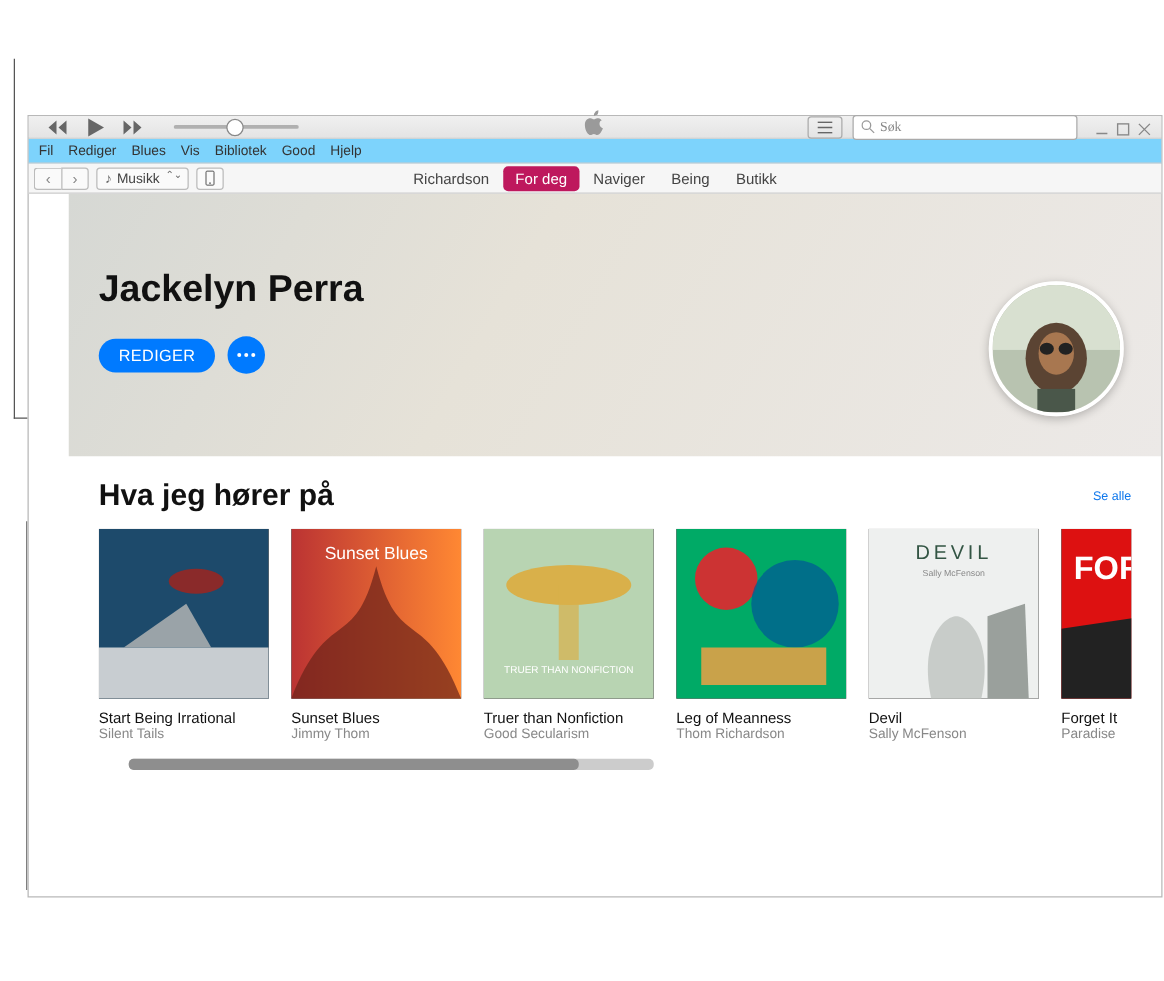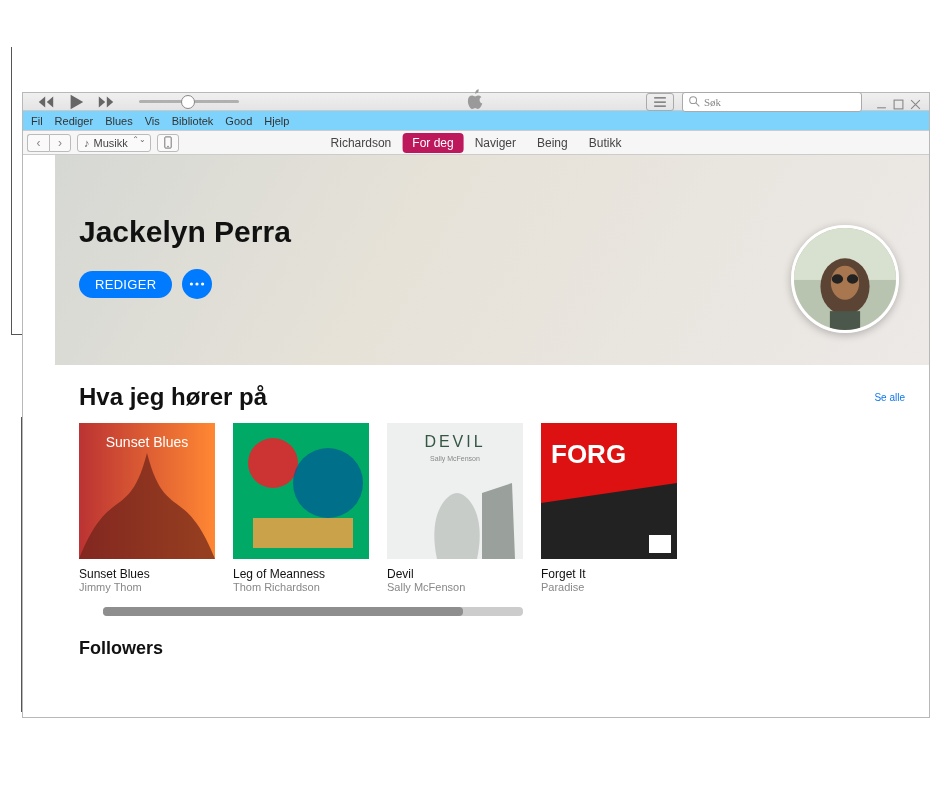--- a/index.html
+++ b/index.html
@@ -322,39 +322,63 @@
       </div>
     </div>
 
     <div class="section">
       <div class="sec-head">
         <div class="sec-title">Hva jeg hører på</div>
         <div class="see-all">Se alle</div>
       </div>
       <div class="tiles">
 
+        <div class="tile">
+          <div class="art">
+                <svg viewBox="0 0 136 136">
+                  <rect width="136" height="136" fill="#1d4a6b"></rect>
+                  <rect x="0" y="95" width="136" height="41" fill="#c8cdd1"></rect>
+                  <polygon points="20,95 70,60 90,95" fill="#9aa3a8"></polygon>
+                  <ellipse cx="78" cy="42" rx="22" ry="10" fill="#8a2a2a"></ellipse>
+                </svg>
+              </div>
+          <div class="t1">Start Being Irrational</div>
+          <div class="t2">Silent Tails</div>
+        </div>
 
         <div class="tile">
           <div class="art">
                 <svg viewBox="0 0 136 136">
                   <defs>
                     <linearGradient id="g2" x1="0" x2="1">
                       <stop offset="0" stop-color="#b33"></stop>
                       <stop offset="1" stop-color="#f83"></stop>
                     </linearGradient>
                   </defs>
                   <rect width="136" height="136" fill="url(#g2)"></rect>
                   <path d="M0 136 C30 60 50 100 68 30 C86 100 106 60 136 136 Z" fill="#6b2218" opacity=".7"></path>
                   <text x="68" y="24" fill="#fff" font-size="14" text-anchor="middle" font-family="sans-serif">Sunset Blues</text>
                 </svg>
               </div>
           <div class="t1">Sunset Blues</div>
           <div class="t2">Jimmy Thom</div>
         </div>
 
+        <div class="tile">
+          <div class="art">
+                <svg viewBox="0 0 136 136">
+                  <rect width="136" height="136" fill="#b8d4b2"></rect>
+                  <ellipse cx="68" cy="45" rx="50" ry="16" fill="#d9b04a"></ellipse>
+                  <rect x="60" y="45" width="16" height="60" fill="#d9b04a" opacity=".7"></rect>
+                  <text x="68" y="115" fill="#fff" font-size="8" text-anchor="middle">TRUER THAN NONFICTION</text>
+                </svg>
+              </div>
+          <div class="t1">Truer than Nonfiction</div>
+          <div class="t2">Good Secularism</div>
+        </div>
 
         <div class="tile">
           <div class="art">
                 <svg viewBox="0 0 136 136">
                   <rect width="136" height="136" fill="#0a6"></rect>
                   <circle cx="40" cy="40" r="25" fill="#c33"></circle>
                   <circle cx="95" cy="60" r="35" fill="#059" opacity=".7"></circle>
                   <rect x="20" y="95" width="100" height="30" fill="#c9a24a"></rect>
                 </svg>
               </div>
@@ -386,20 +410,17 @@
                 </svg>
               </div>
           <div class="t1">Forget It</div>
           <div class="t2">Paradise</div>
         </div>
 
       </div>
       <div class="hscroll"></div>
     </div>
 
-    <div class="sec2">
-      <div class="sec-title">Followers</div>
-    </div>
 
    </div>
   </div>
 
 </div>
 
 </body></html>

